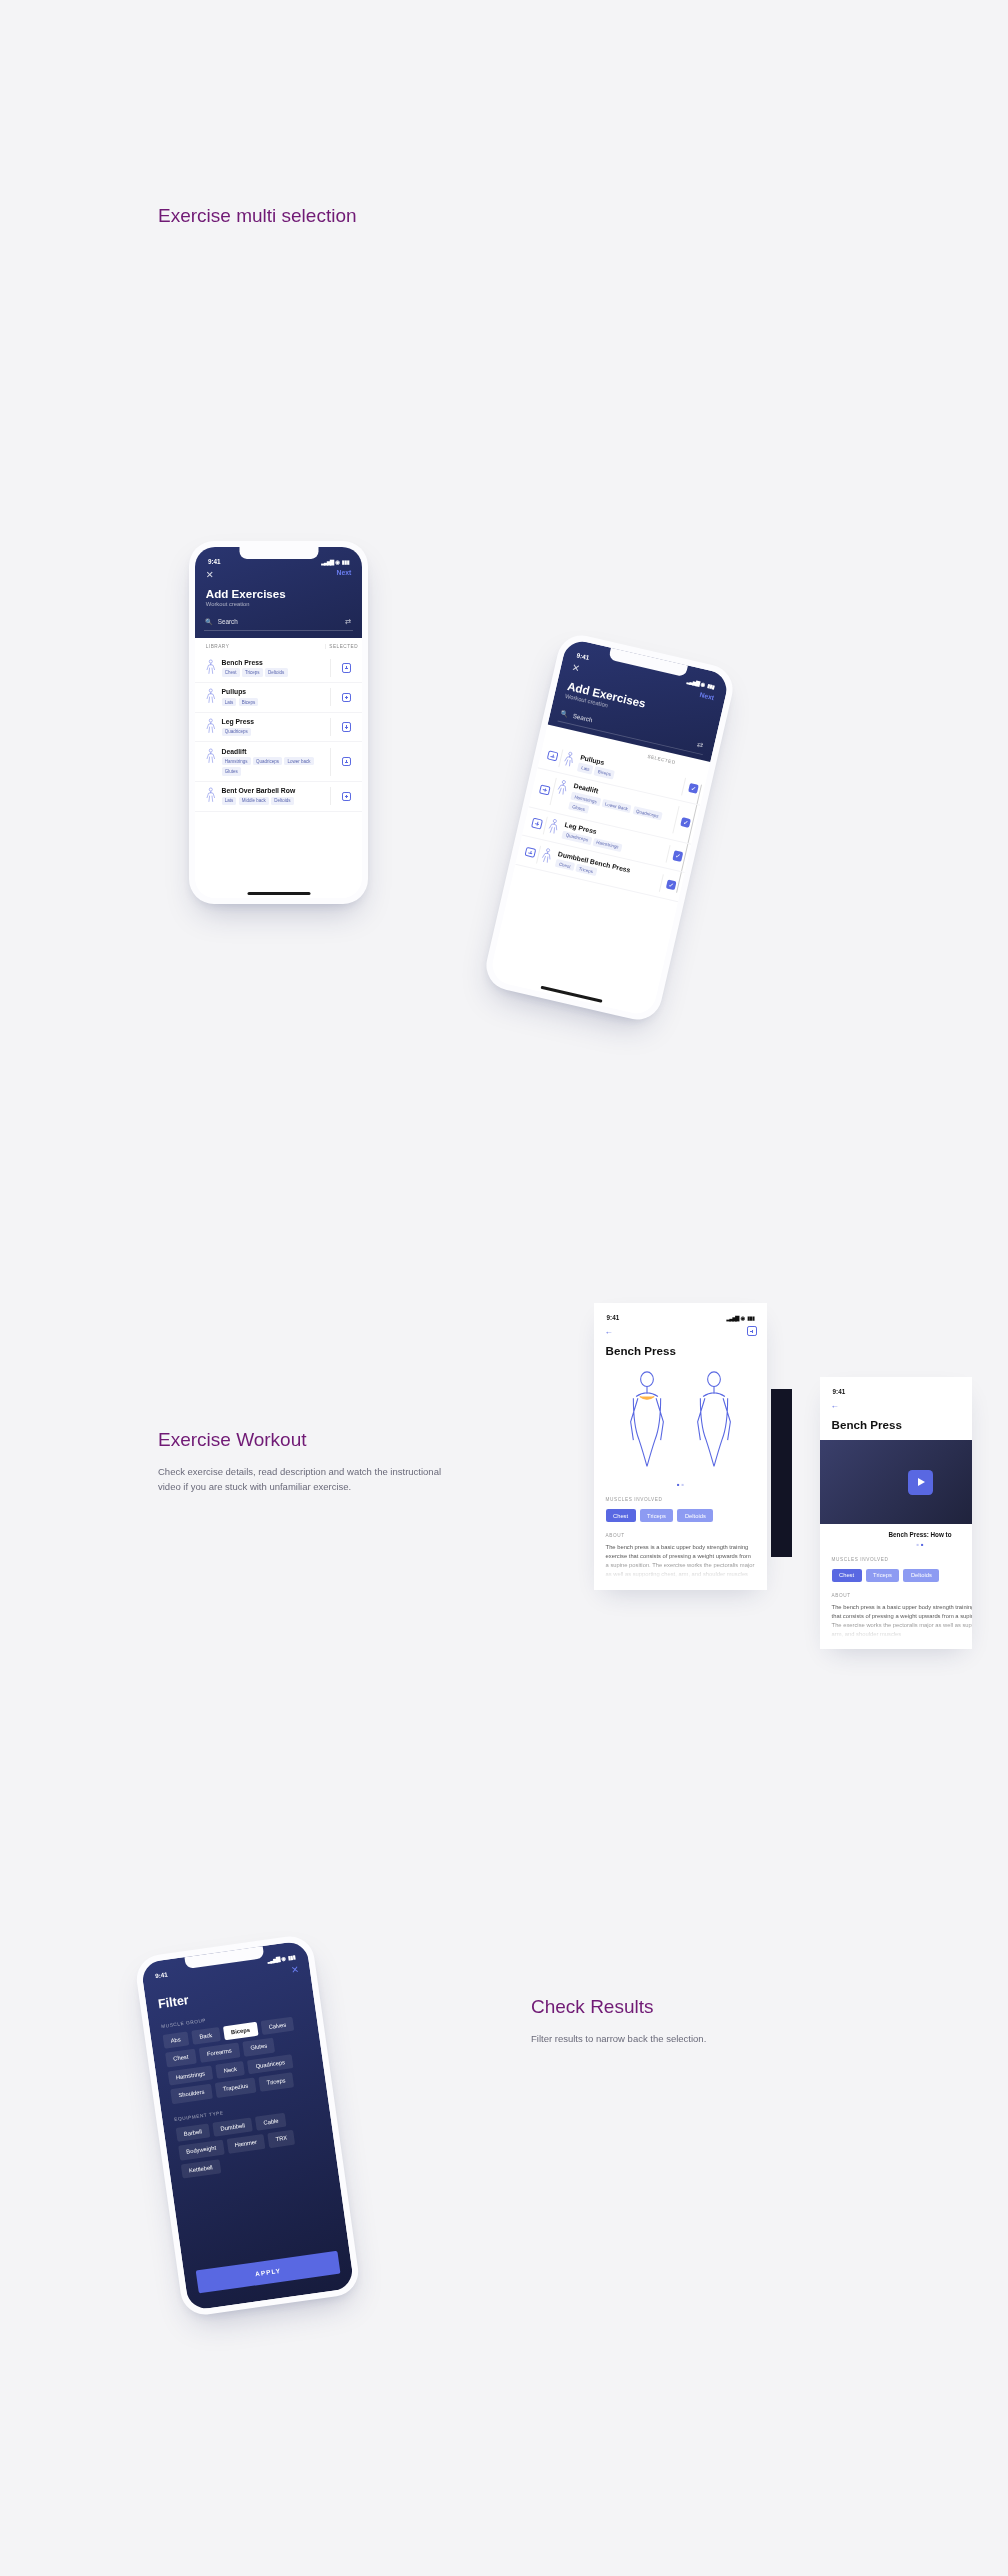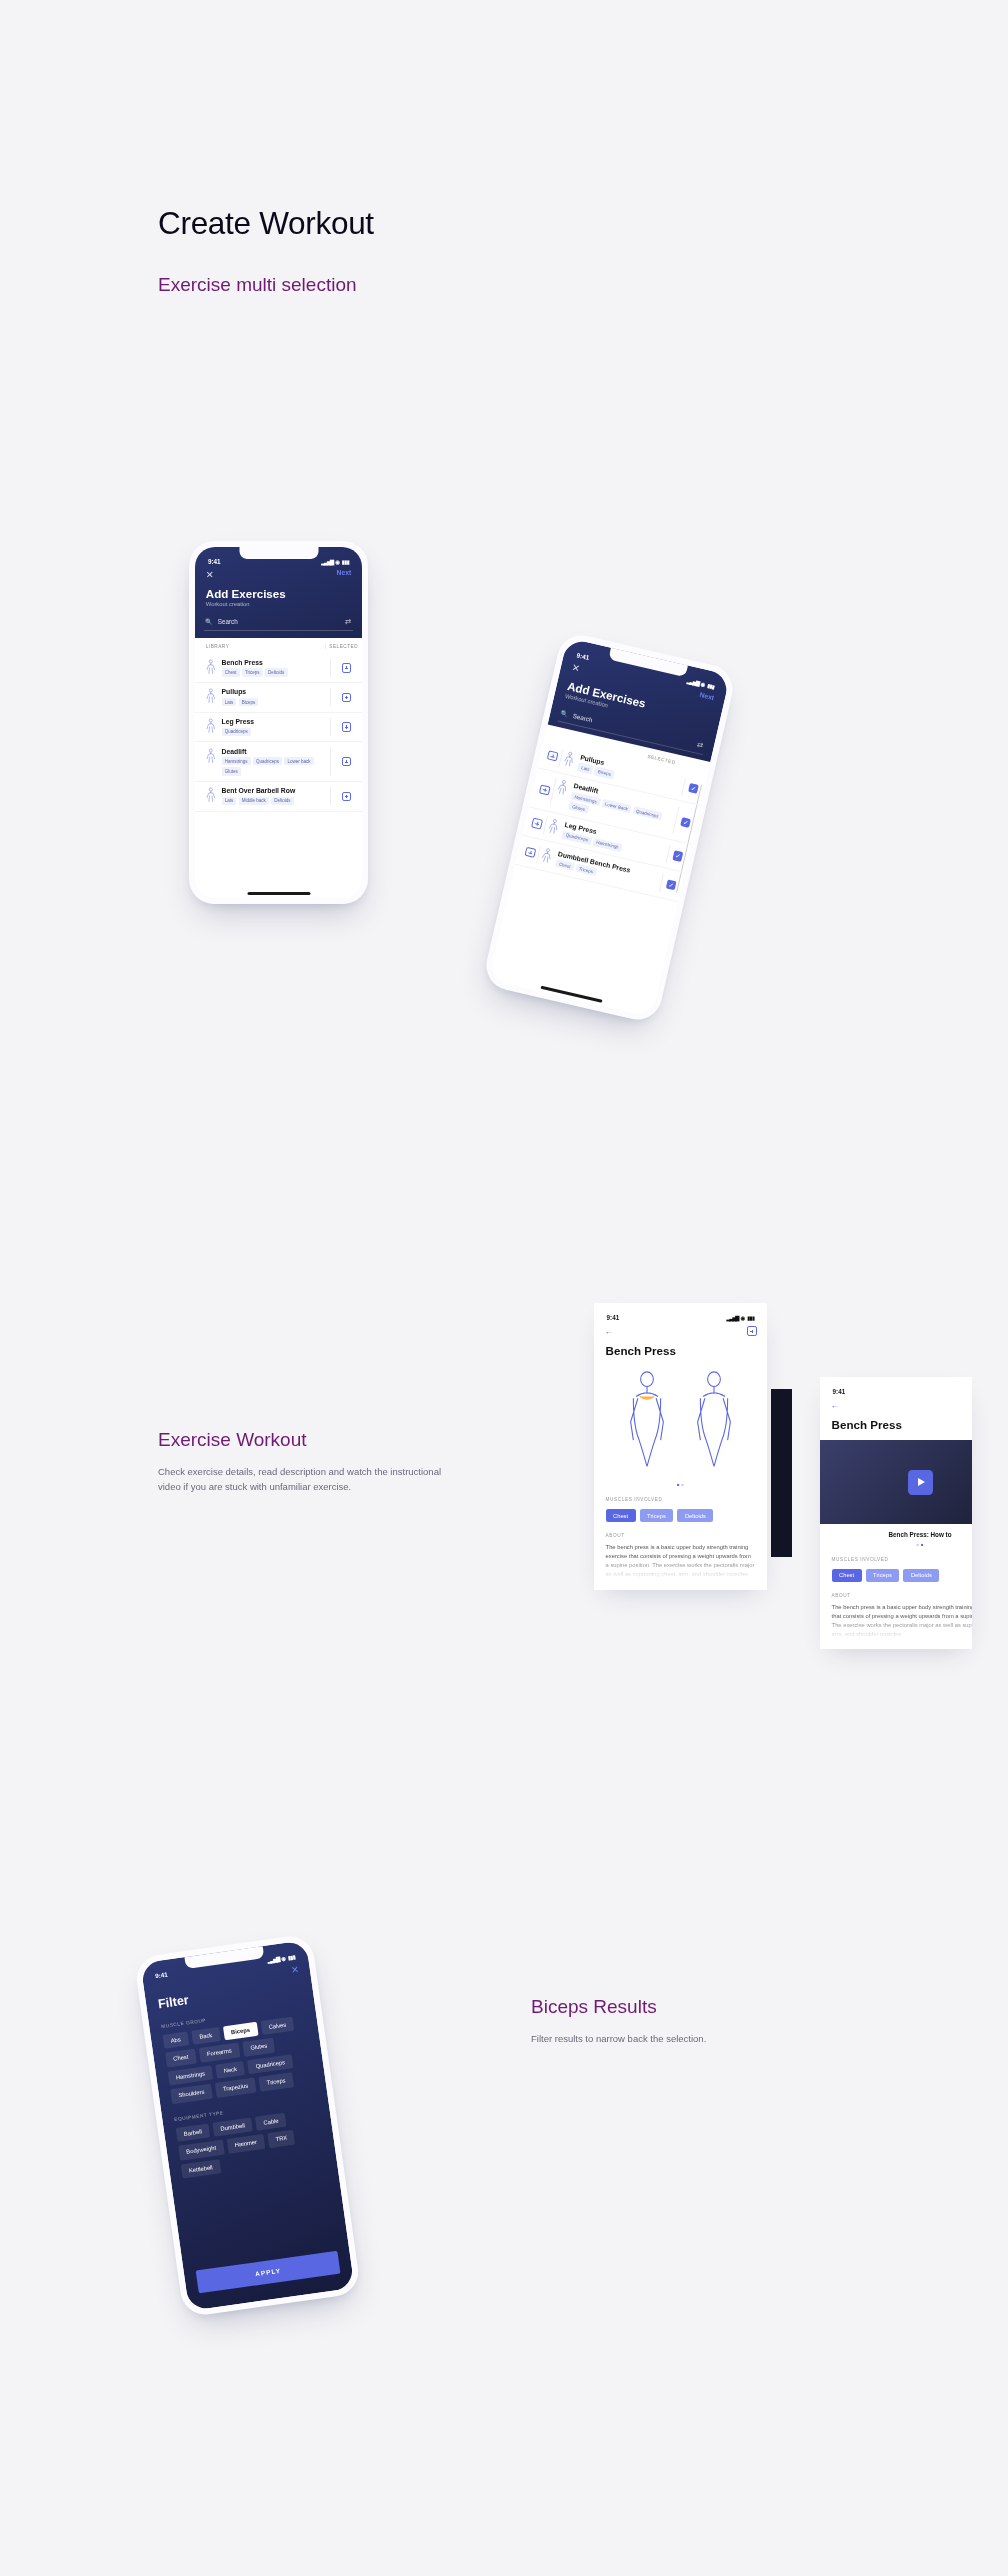--- a/index.html
+++ b/index.html
@@ -79,21 +79,20 @@
   .fchip{font-size:5.8px;padding:4.2px 7.4px;border-radius:2.1px;background:rgba(255,255,255,.09);} .fchip.sel{background:#fff;color:#222;font-weight:600;}
   .apply{margin:auto 11.6px 15.8px;background:var(--accent);text-align:center;padding:7.9px 0;font-size:6.3px;letter-spacing:1.1px;font-weight:600;border-radius:2.1px;}
 
   
   .mini-body{stroke:var(--accent);fill:none;stroke-width:1.2;}
 </style>
 </head>
 <body>
 
 <div class="copy-block" style="left:158px; top:205px;">
-  <h1>Create Workout</h1>
   <h2>Exercise multi selection</h2>
 </div>
 
 <div class="device" style="left:189px; top:541px;">
   <div class="screen">
     <div class="hdr-dark">
       <div class="status-bar">
           <span>9:41</span>
         <span class="r">
             <span class="sig"></span>
@@ -389,21 +388,21 @@
         <span class="chip main">Chest</span>
         <span class="chip">Triceps</span>
         <span class="chip">Deltoids</span>
       </div>
   <div class="sec-label">ABOUT</div>
   <div class="about fade">The bench press is a basic upper body strength training exercise that consists of pressing a weight upwards from a supine position. The exercise works the pectoralis major as well as supporting chest, arm, and shoulder muscles</div>
  </div>
 </div>
 
 <div class="copy-block" style="left:531px; top:1996px;">
-  <h2>Biceps Results</h2>
+  <h2>Check Results</h2>
   <p>Filter results to narrow back the selection.</p>
 </div>
 
 <div class="device" style="left:158px; top:1944px; transform:rotate(-8deg);">
   <div class="screen">
     <div class="filter-screen">
       <div class="status-bar">
           <span>9:41</span>
         <span class="r">
             <span class="sig"></span>

